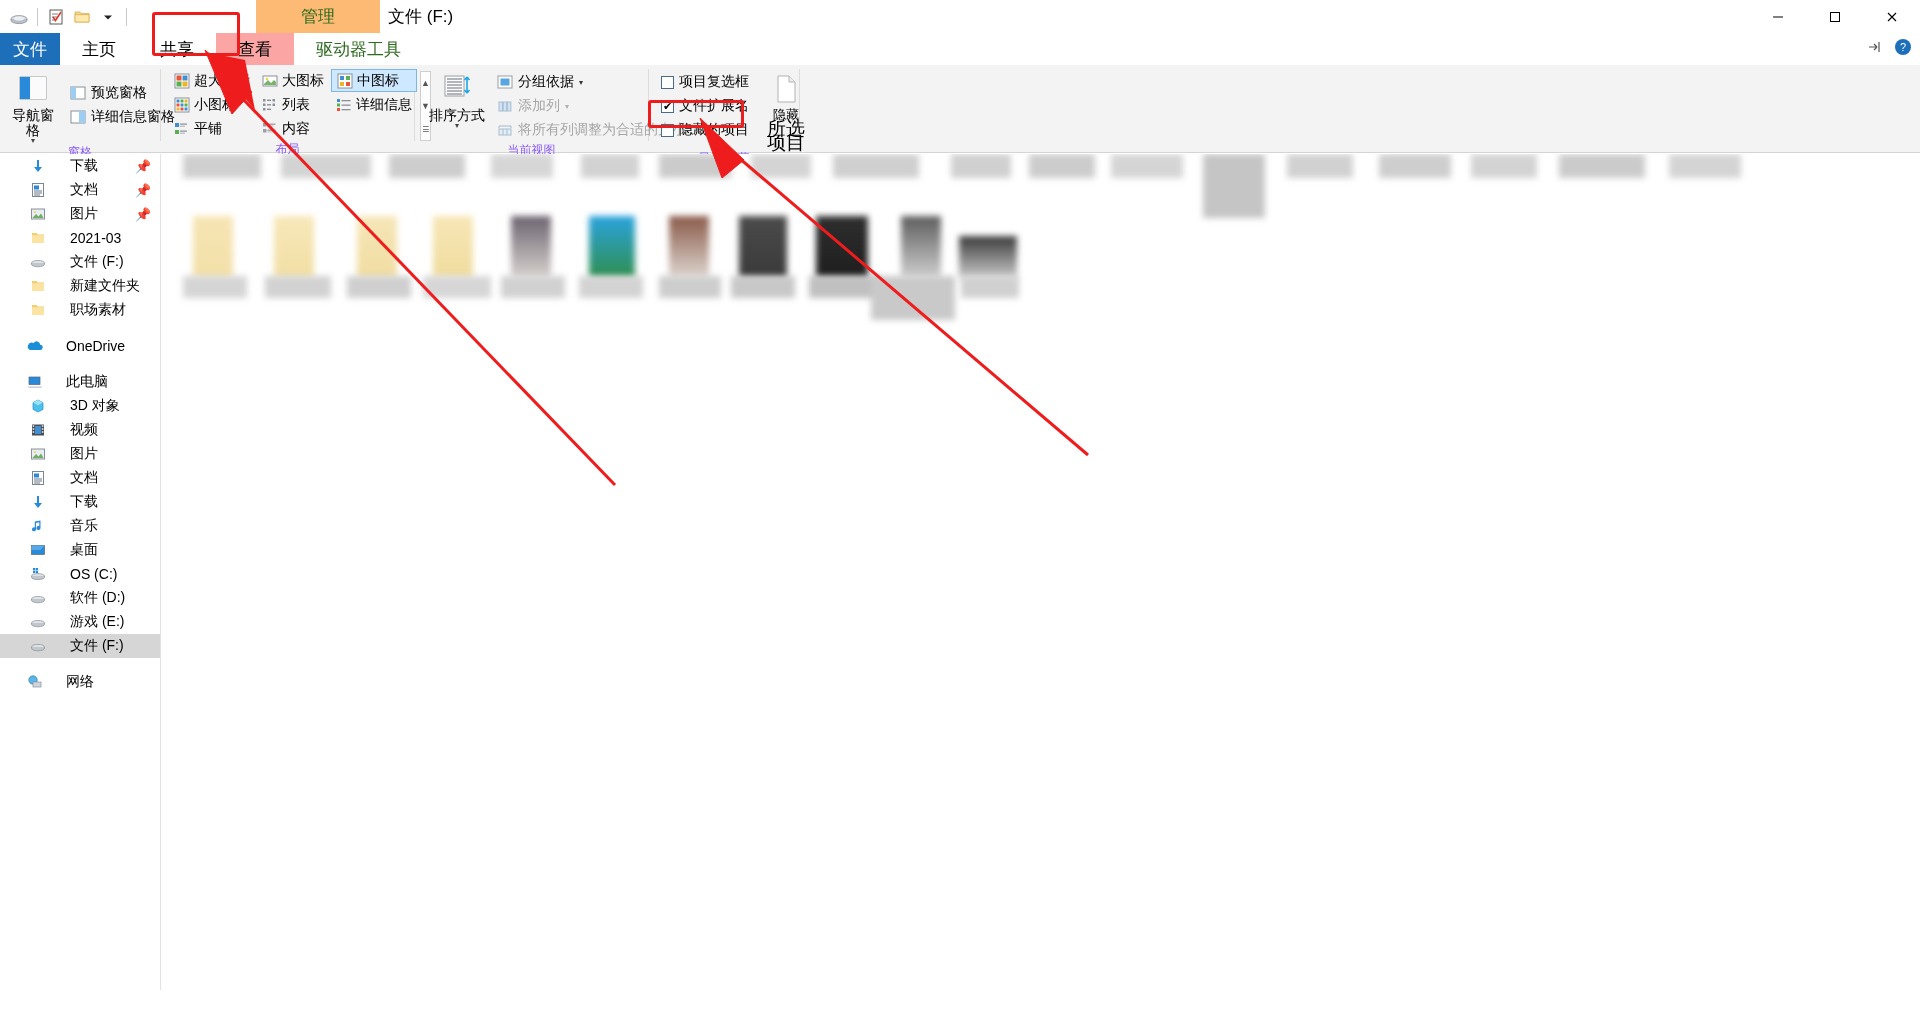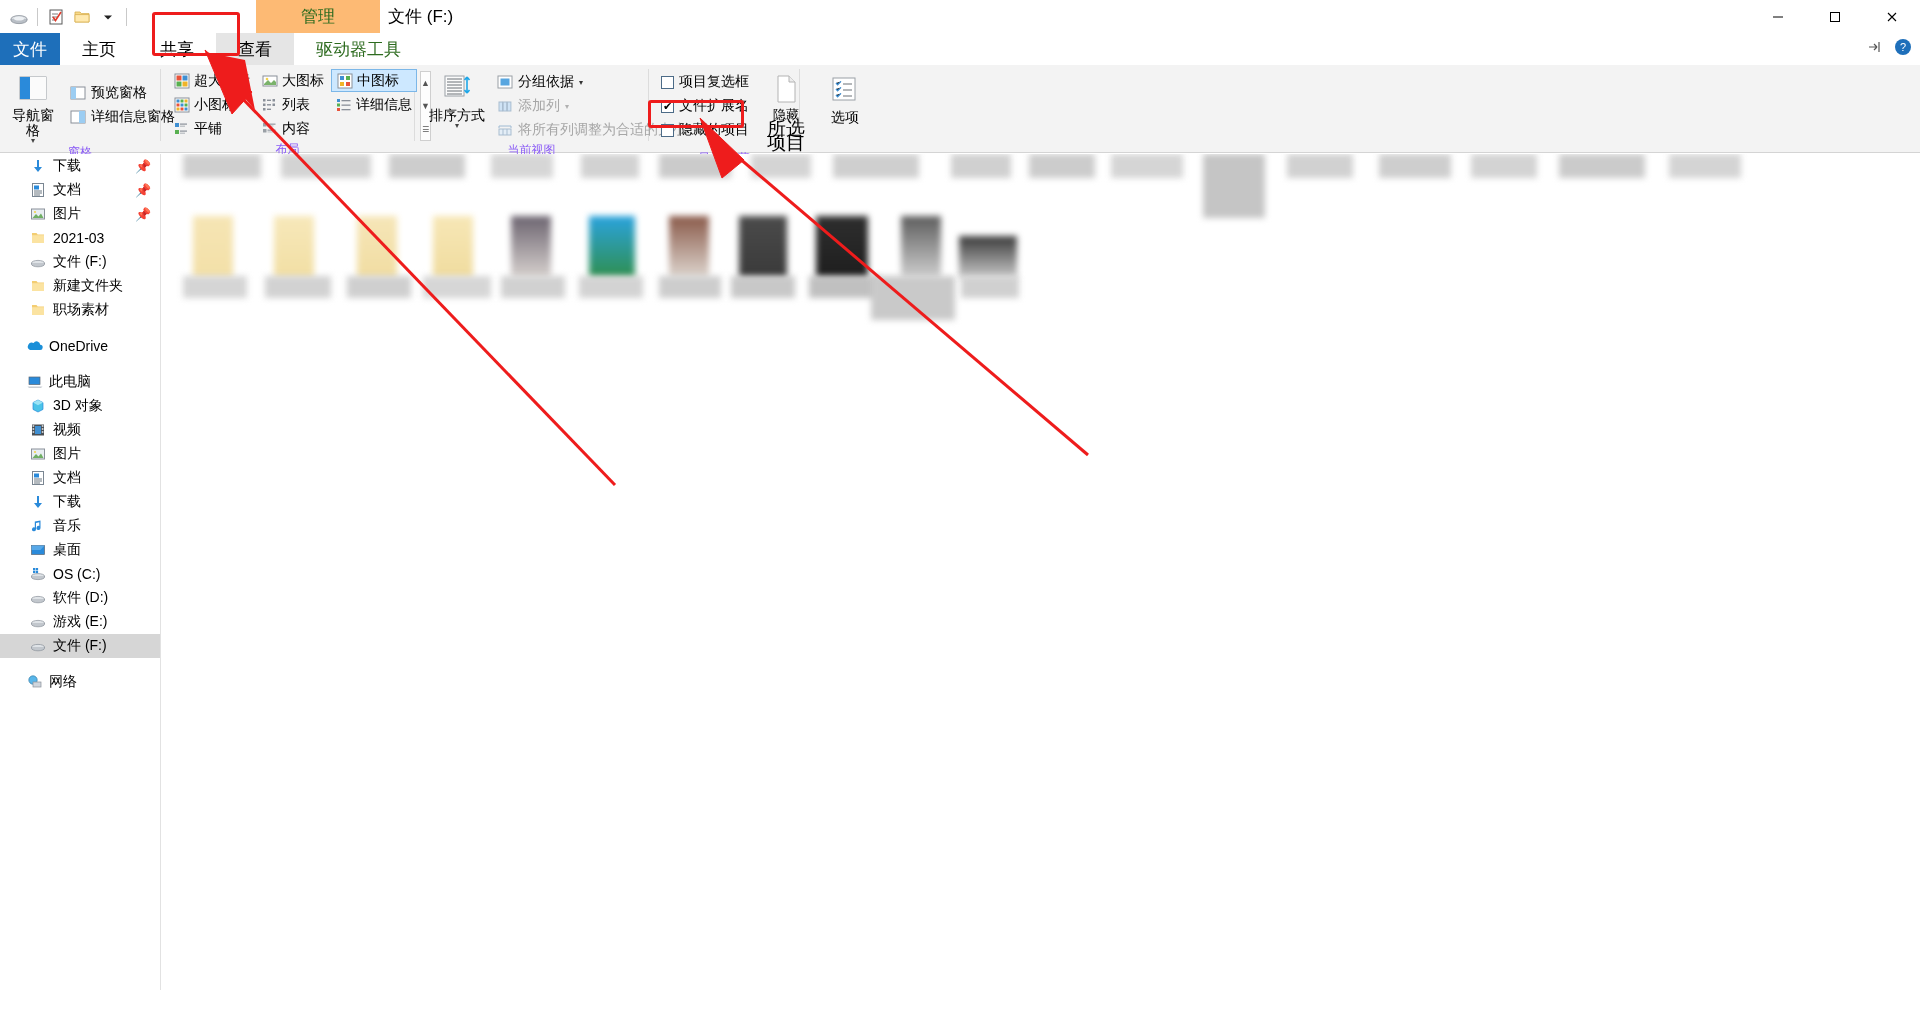--- a/index.html
+++ b/index.html
@@ -45,21 +45,21 @@
   
   .tabsrow {
     position: absolute; left: 0; top: 33px; width: 1920px; height: 32px;
     background: #ffffff; display: flex; align-items: stretch;
   }
   .tab {
     display: flex; align-items: center; justify-content: center;
     font-size: 17px; color: #000; padding: 0 22px; height: 32px; white-space: nowrap;
   }
   .tab.file { background: #1e6fba; color: #fff; width: 60px; padding: 0; }
-  .tab.active { background: #e5e5e5; }
+  .tab.active { background: #fca5a5; }
   .tab.ctx { color: #2d6b1f; }
   .tabsrow-right {
     position: absolute; right: 8px; top: 0; height: 32px;
     display: flex; align-items: center; gap: 12px;
   }
 
   
   .ribbon {
     position: absolute; left: 0; top: 65px; width: 1920px; height: 88px;
     background: #f3f3f3;
@@ -115,21 +115,21 @@
   .ico16 { width: 16px; height: 16px; }
   .ico32 { width: 32px; height: 32px; }
 
   
   .navpane {
     position: absolute; left: 0; top: 154px; width: 160px; height: 836px;
     background: #ffffff; overflow: hidden;
   }
   .navitem {
     display: flex; align-items: center; height: 24px; font-size: 14px; color: #000;
-    padding-left: 22px; gap: 7px; white-space: nowrap; position: relative; text-align: right;
+    padding-left: 22px; gap: 24px; white-space: nowrap; position: relative; text-align: right;
   }
   .navitem.lvl2 { padding-left: 30px; }
   .navitem.lvl0 { padding-left: 8px; margin-left: 18px; }
   .navitem.sel { background: #d6d6d6; }
   .navpin { position: absolute; right: 8px; font-size: 13px; color: #9a9a9a; }
   .navgap { height: 12px; }
 
   .navsplit {
     position: absolute; left: 160px; top: 154px; width: 1px; height: 836px; background: #e2e2e2;
   }
@@ -499,41 +499,20 @@
             </span>
             <span class="lbl" style="font-size:13px;line-height:14px">隐藏</span>
             <span class="lbl" style="font-size:19px;line-height:14px;margin-top:0">所选项目</span>
           </div>
         </div>
         <div class="rgroup-label">显示/隐藏</div>
       </div>
 
       <div class="rdiv"></div>
 
-      <div class="rgroup" style="width:90px">
-        <div class="rgroup-body" style="justify-content:center;padding-top:6px">
-          <div class="bigbtn">
-            <span class="ico ico32">
-              <svg width="30" height="30" viewBox="0 0 30 30">
-                  <rect x="4" y="3" width="22" height="22" fill="#fff" stroke="#9aa0a6"></rect>
-                  <g stroke="#3f8fd2" stroke-width="1.3">
-                    <path d="M7 8l1.6 1.8L12 6.4"></path>
-                    <path d="M7 14l1.6 1.8L12 12.4"></path>
-                    <path d="M7 20l1.6 1.8L12 18.4"></path>
-                  </g>
-                  <g stroke="#6b7077" stroke-width="1.2">
-                    <path d="M14 9h9M14 15h9M14 21h9"></path>
-                  </g>
-                </svg>
-            </span>
-            <span class="lbl">选项</span>
-          </div>
-        </div>
-        <div class="rgroup-label"></div>
-      </div>
 
     </div>
   </div>
 
   <div class="navpane">
     <div class="navitem lvl2">
       <span class="ico ico16"><svg width="16" height="16" viewBox="0 0 16 16">
             <path d="M7 2h2v7h3l-4 5-4-5h3z" fill="#2a8ada"></path>
           </svg></span>
       <span>下载</span>

